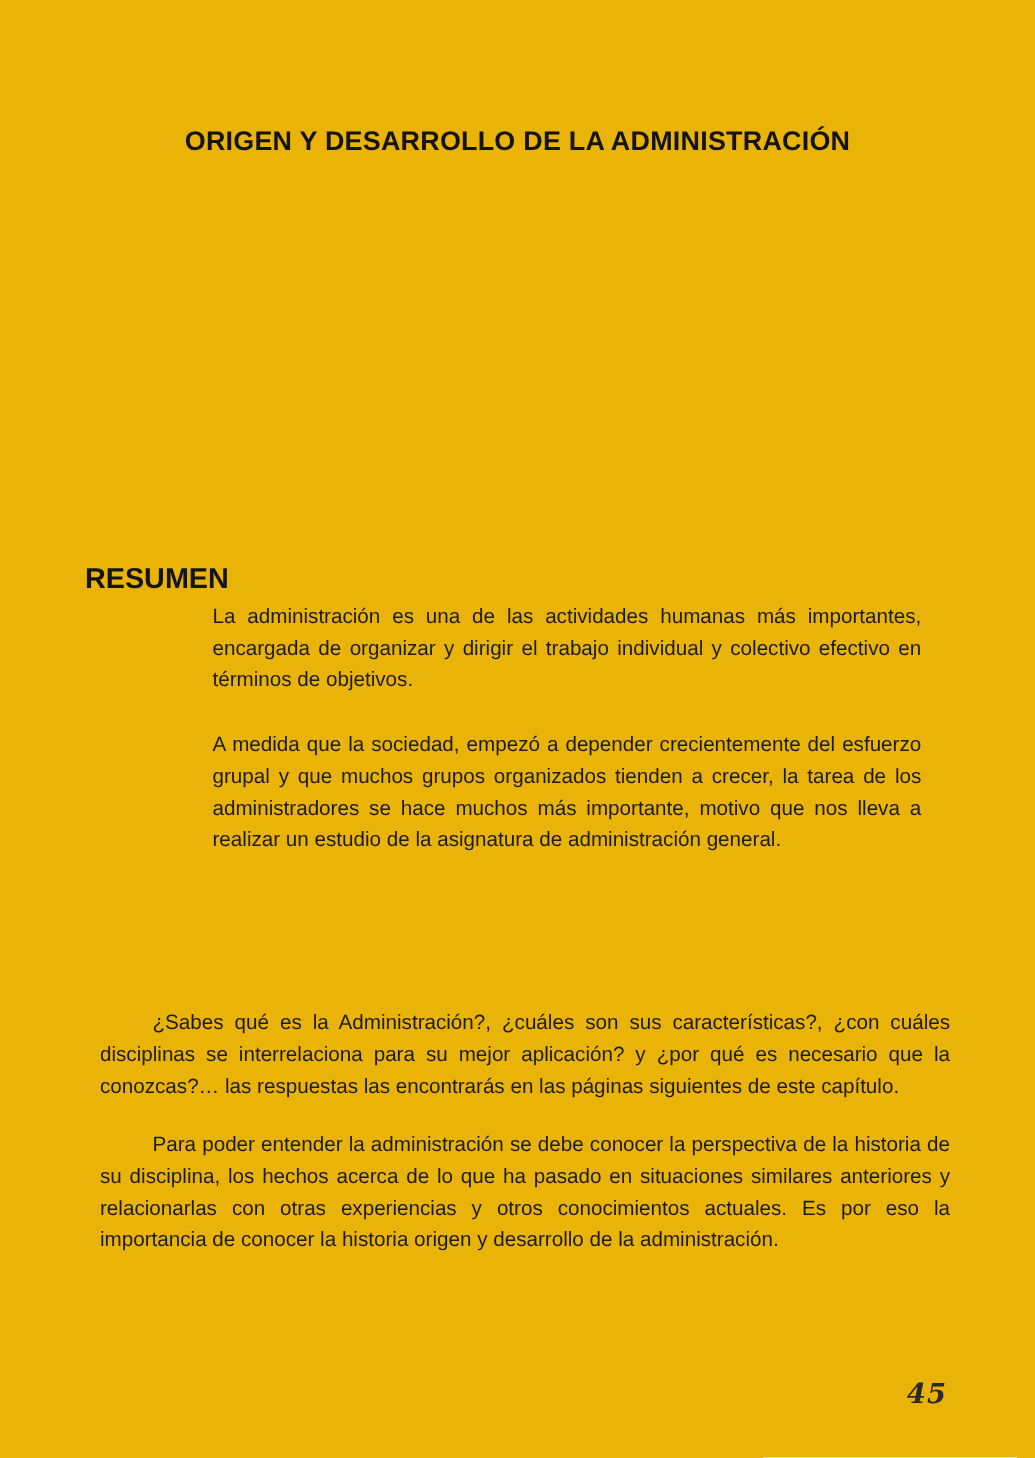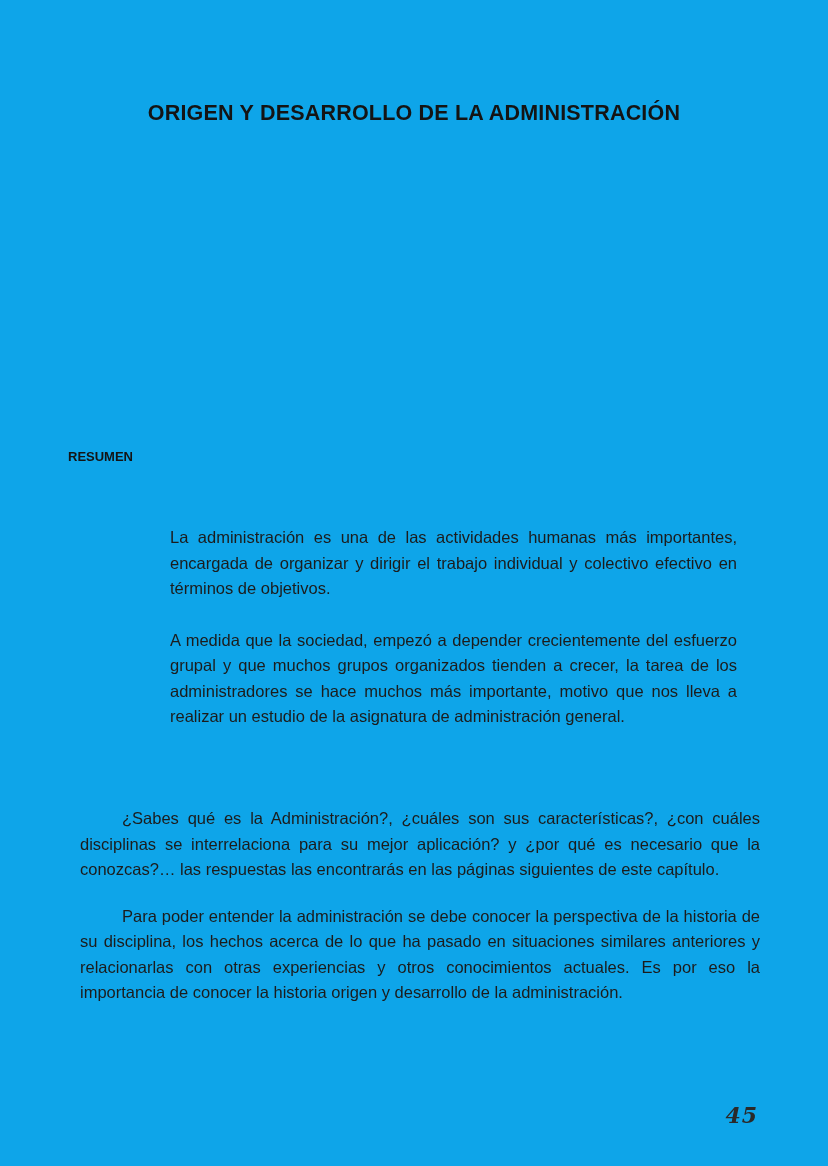--- a/index.html
+++ b/index.html
@@ -4,52 +4,51 @@
 <style>
   html, body {
     margin: 0;
     padding: 0;
     background: #ffffff;
   }
   .page {
     position: relative;
     width: 828px;
     height: 1166px;
-    background: #0ea5e9;
+    background: #eab308;
     color: #1c1c1c;
     font-family: "Liberation Sans", "DejaVu Sans", sans-serif;
     overflow: hidden;
   }
   .doc-title {
     position: absolute;
     top: 101px;
     left: 34px;
     right: 34px;
     text-align: center;
     font-size: 21.5px;
     font-weight: bold;
     letter-spacing: 0.2px;
     color: #141414;
   }
   .resumen-heading {
     position: absolute;
     top: 449px;
     left: 68px;
-    font-size: 13px;
+    font-size: 23px;
     font-weight: bold;
     color: #141414;
   }
   .resumen-body {
     position: absolute;
     top: 481px;
     left: 170px;
     width: 567px;
     font-size: 16.5px;
     line-height: 25.5px;
-    margin-top: 44px;
   }
   .resumen-body p {
     margin: 0 0 26px 0;
     text-align: justify;
   }
   .resumen-body p.quote {
     text-align: left;
     margin-top: 36px;
   }
   .section1 {

